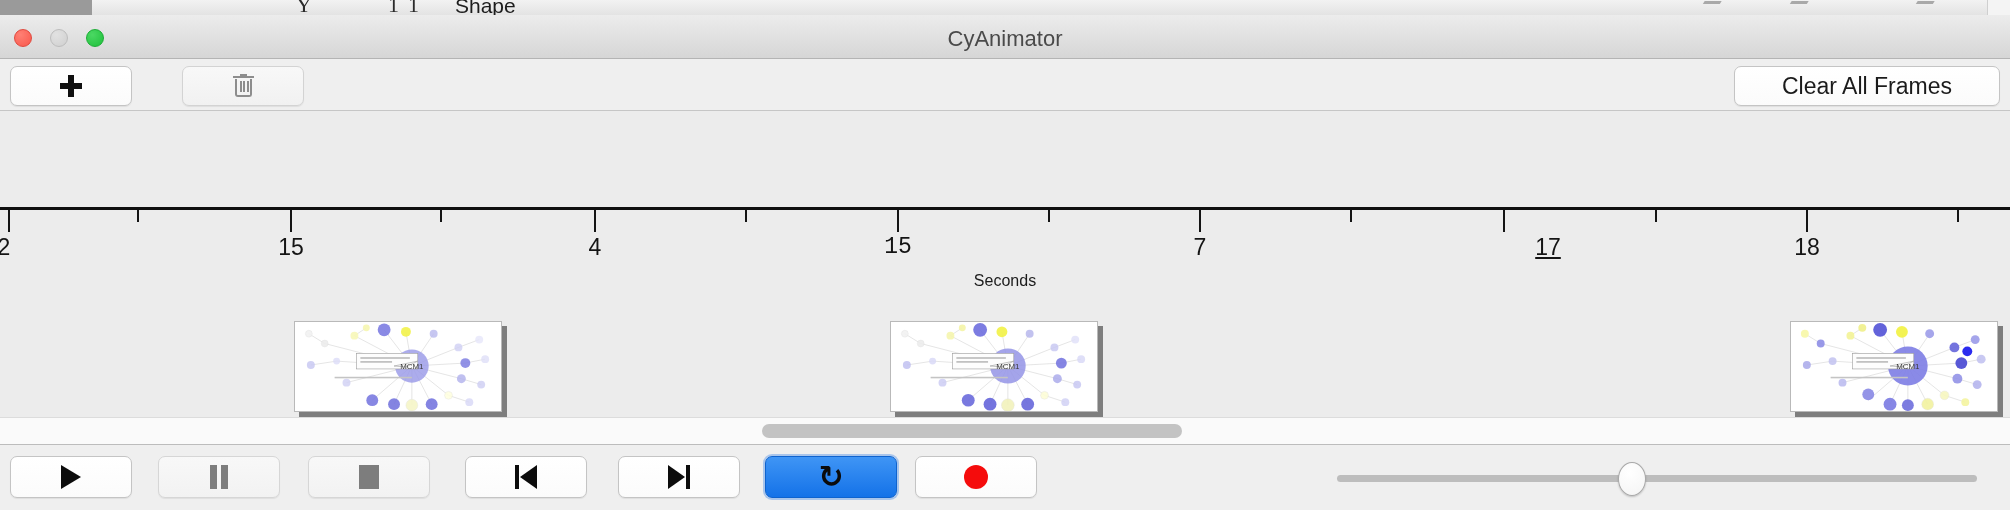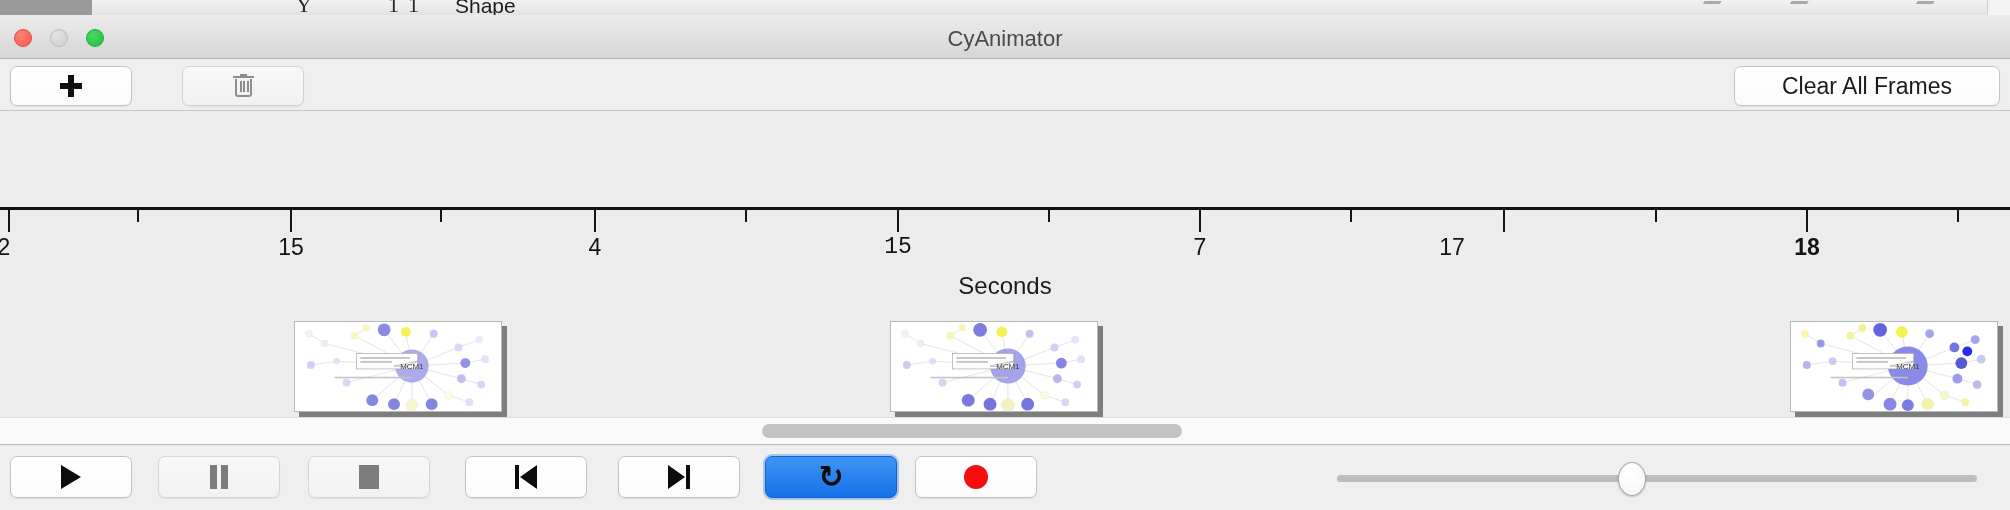--- a/index.html
+++ b/index.html
@@ -224,21 +224,21 @@
     top: 27px;
     font-size: 23px;
     color: #141414;
     transform: translateX(-50%);
     white-space: nowrap;
   }
   .axis-title {
     position: absolute;
     left: 0; right: 0; top: 65px;
     text-align: center;
-    font-size: 24px;
+    font-size: 16px;
     color: #1b1b1b;
   }
 
   
   .hscroll {
     position: absolute;
     left: 0; top: 417px;
     width: 2010px; height: 28px;
     background: #fafafa;
     border-top: 1px solid #dcdcdc;
@@ -563,22 +563,22 @@
       <div class="tick major" style="left:1503px;"></div>
       <div class="tick minor" style="left:1655px;"></div>
       <div class="tick major" style="left:1806px;"></div>
       <div class="tick minor" style="left:1957px;"></div>
 
       <div class="tick-label" style="left:4px;">2</div>
       <div class="tick-label" style="left:291px;">15</div>
       <div class="tick-label" style="left:595px;">4</div>
       <div class="tick-label" style="left:898px;font-family:Liberation Mono, monospace;">15</div>
       <div class="tick-label" style="left:1200px;">7</div>
-      <div class="tick-label" style="left:1452px;">17</div>
-      <div class="tick-label" style="left:1807px;font-weight:bold;">18</div>
+      <div class="tick-label" style="left:1548px;text-decoration:underline;">17</div>
+      <div class="tick-label" style="left:1807px;">18</div>
 
       <div class="axis-title">Seconds</div>
     </div>
   </div>
 
   <div class="hscroll">
     <div class="hscroll-thumb" style="left:762px;width:420px;"></div>
   </div>
 
   <div class="playbar">

